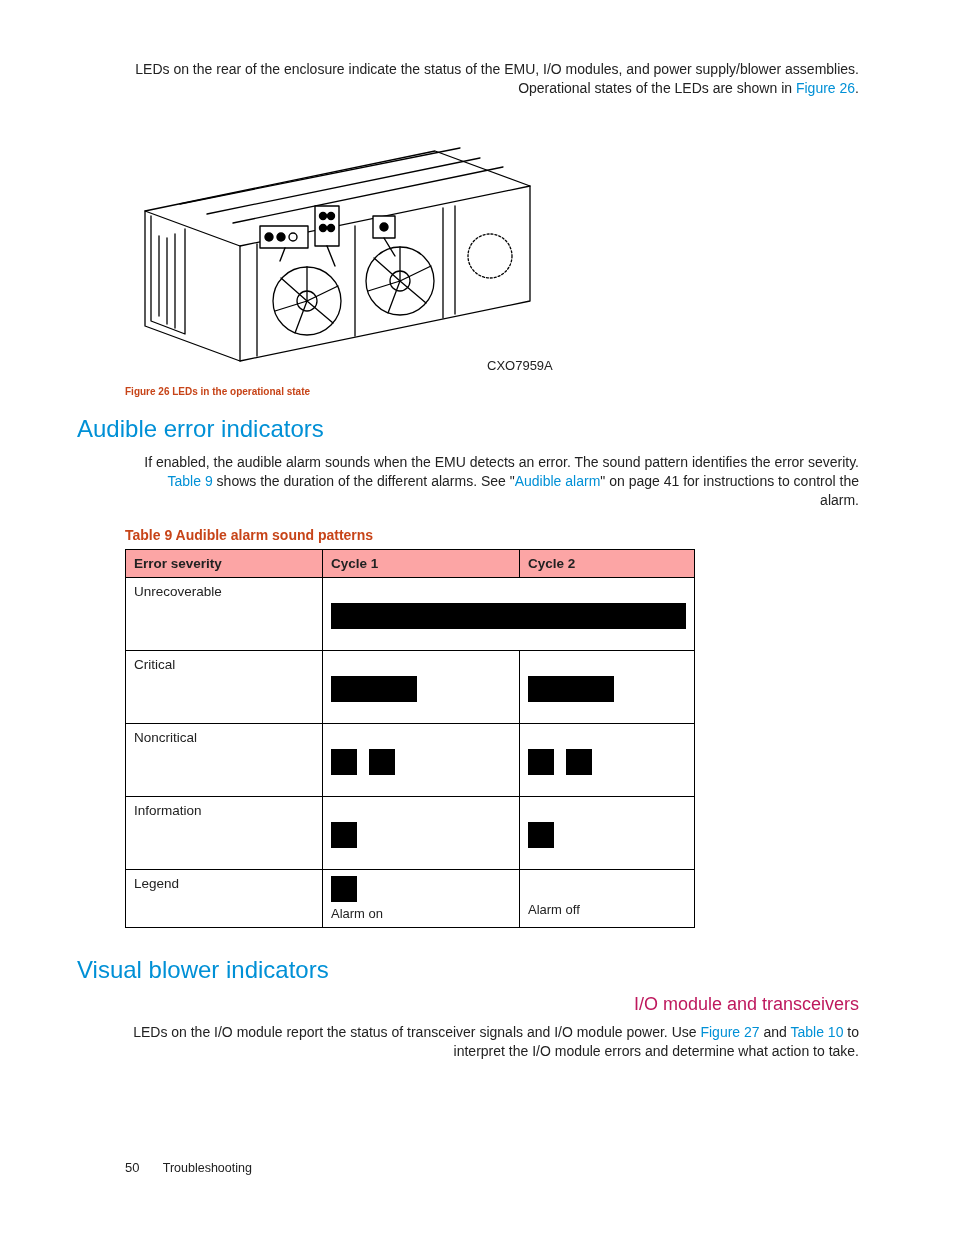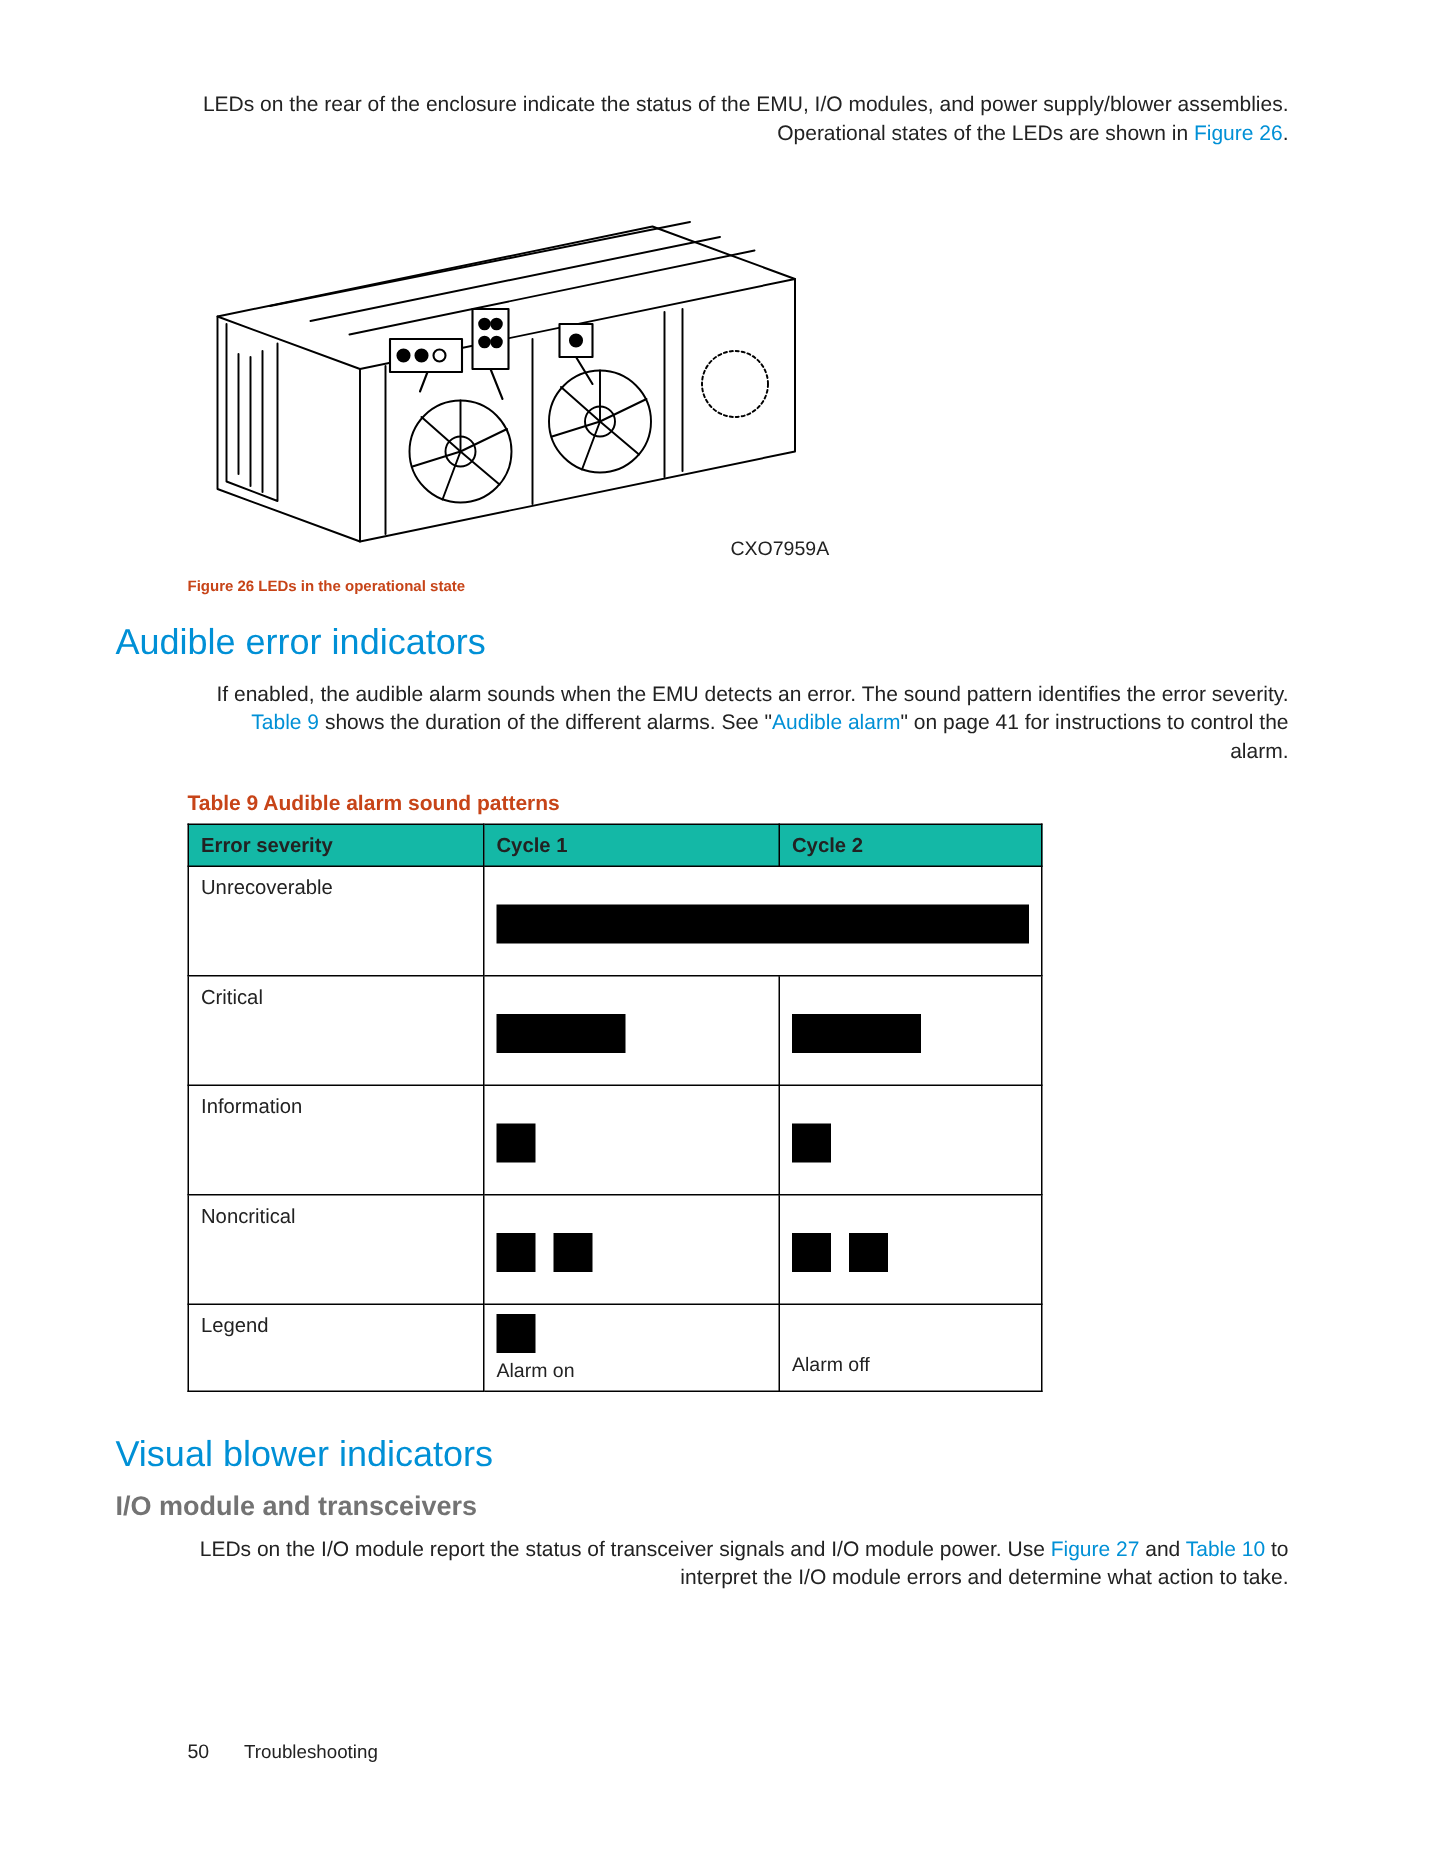--- a/index.html
+++ b/index.html
@@ -50,24 +50,25 @@
   }
   .h2 {
     font-family: Arial, sans-serif;
     font-weight: 300;
     color: #0090d6;
     font-size: 24px;
     margin: 0 0 10px -48px;
   }
   .h3 {
     font-family: Arial, sans-serif;
-    font-weight: 700;
-    color: #737373;
+    font-weight: 400;
+    color: #be185d;
     font-size: 18px;
     margin: 10px 0 8px -48px;
+    text-align: right;
   }
   .table-title {
     font-family: Arial, sans-serif;
     font-weight: bold;
     color: #c74418;
     font-size: 14px;
     margin: 18px 0 6px 0;
   }
   table.sound {
     border-collapse: collapse;
@@ -75,21 +76,21 @@
     font-size: 13.5px;
   }
   table.sound th, table.sound td {
     border: 1px solid #000;
     padding: 6px 8px 6px 8px;
     text-align: left;
     vertical-align: top;
   }
   table.sound th {
     font-weight: bold;
-    background: #14b8a6;
+    background: #fca5a5;
   }
   table.sound td.pattern {
     height: 56px;
     vertical-align: middle;
     padding-top: 10px;
   }
   .bar-full {
     background: #000;
     height: 26px;
     width: 100%;
@@ -238,35 +239,35 @@
     <tr>
       <td>Critical</td>
       <td class="pattern">
         <div class="bar-half"></div>
       </td>
       <td class="pattern">
         <div class="bar-half"></div>
       </td>
     </tr>
     <tr>
+      <td>Noncritical</td>
+      <td class="pattern">
+        <span class="bar-sq"></span><span class="bar-sq"></span>
+      </td>
+      <td class="pattern">
+        <span class="bar-sq"></span><span class="bar-sq"></span>
+      </td>
+    </tr>
+    <tr>
       <td>Information</td>
       <td class="pattern">
         <span class="bar-sq"></span>
       </td>
       <td class="pattern">
         <span class="bar-sq"></span>
-      </td>
-    </tr>
-    <tr>
-      <td>Noncritical</td>
-      <td class="pattern">
-        <span class="bar-sq"></span><span class="bar-sq"></span>
-      </td>
-      <td class="pattern">
-        <span class="bar-sq"></span><span class="bar-sq"></span>
       </td>
     </tr>
     <tr>
       <td>Legend</td>
       <td class="legend-cell">
         <div class="legend-wrap">
           <div class="legend-on-bar"></div>
           <div class="legend-label">Alarm on</div>
         </div>
       </td>

